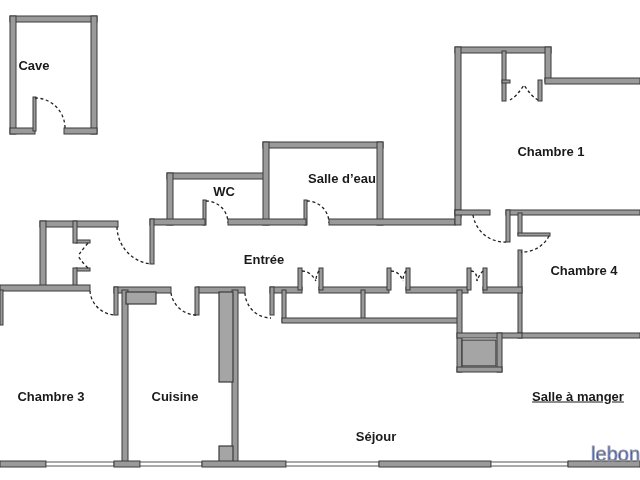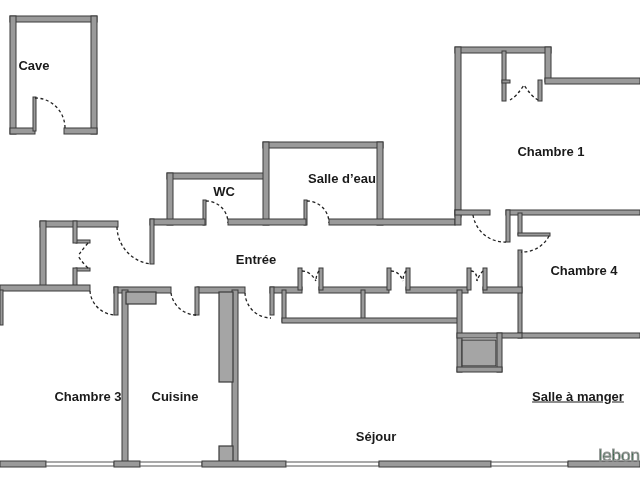--- a/index.html
+++ b/index.html
@@ -3,21 +3,21 @@
   <meta charset="utf-8">
   <style>
     html, body { margin: 0; padding: 0; background: #ffffff; }
     body { width: 640px; height: 480px; overflow: hidden; position: relative; font-family: "Liberation Sans", sans-serif; }
     #plan { position: absolute; left: 0; top: 0; }
     .wall { fill: #9a9a9a; stroke: #3a3a3a; stroke-width: 1; }
     .fill-gray { fill: #a5a5a5; stroke: #3a3a3a; stroke-width: 1.2; }
     .swing { fill: none; stroke: #222; stroke-width: 1.3; stroke-dasharray: 3 2.5; }
     .win { fill: #ffffff; stroke: #555; stroke-width: 1; }
     .label { position: absolute; font-weight: bold; font-size: 13px; color: #1a1a1a; white-space: nowrap; transform: translate(-50%, -50%); }
-    .watermark { position: absolute; right: 0; bottom: 14px; font-size: 17px; color: #14532d; -webkit-text-stroke: 1px #9a9a9a; letter-spacing: 0; font-family: "Liberation Sans", sans-serif; }
+    .watermark { position: absolute; right: 0; bottom: 14px; font-size: 20px; color: #1d4ed8; -webkit-text-stroke: 1px #9a9a9a; letter-spacing: 0; font-family: "Liberation Sans", sans-serif; }
   </style>
 </head>
 <body>
 
 <svg id="plan" width="640" height="480" viewBox="0 0 640 480">
 
   <g>
     <rect class="wall" x="10" y="16" width="87" height="6"></rect>
     <rect class="wall" x="10" y="16" width="6" height="118"></rect>
     <rect class="wall" x="91" y="16" width="6" height="118"></rect>
@@ -135,20 +135,20 @@
     <rect class="wall" x="379" y="461" width="112" height="6"></rect>
     <rect class="win" x="491" y="462" width="77" height="4"></rect>
     <rect class="wall" x="568" y="461" width="72" height="6"></rect>
   </g>
 </svg>
 
 <div class="label" style="left:34px; top:65px;">Cave</div>
 <div class="label" style="left:551px; top:151px;text-align:center;">Chambre 1</div>
 <div class="label" style="left:216px; top:191px;margin-left:8px;">WC</div>
 <div class="label" style="left:322px; top:178px;margin-left:20px;">Salle d’eau</div>
-<div class="label" style="left:256px; top:259px;">Entrée</div>
+<div class="label" style="left:264px; top:259px;">Entrée</div>
 <div class="label" style="left:584px; top:270px;">Chambre 4</div>
-<div class="label" style="left:51px; top:396px;margin-left:37px;">Chambre 3</div>
+<div class="label" style="left:51px; top:396px;">Chambre 3</div>
 <div class="label" style="left:175px; top:396px;">Cuisine</div>
 <div class="label" style="left:376px; top:396px;margin-top:40px;">Séjour</div>
 <div class="label" style="left:578px; top:396px;text-decoration:underline;">Salle à manger</div>
 
 <div class="watermark">lebon</div>
 
 </body></html>

